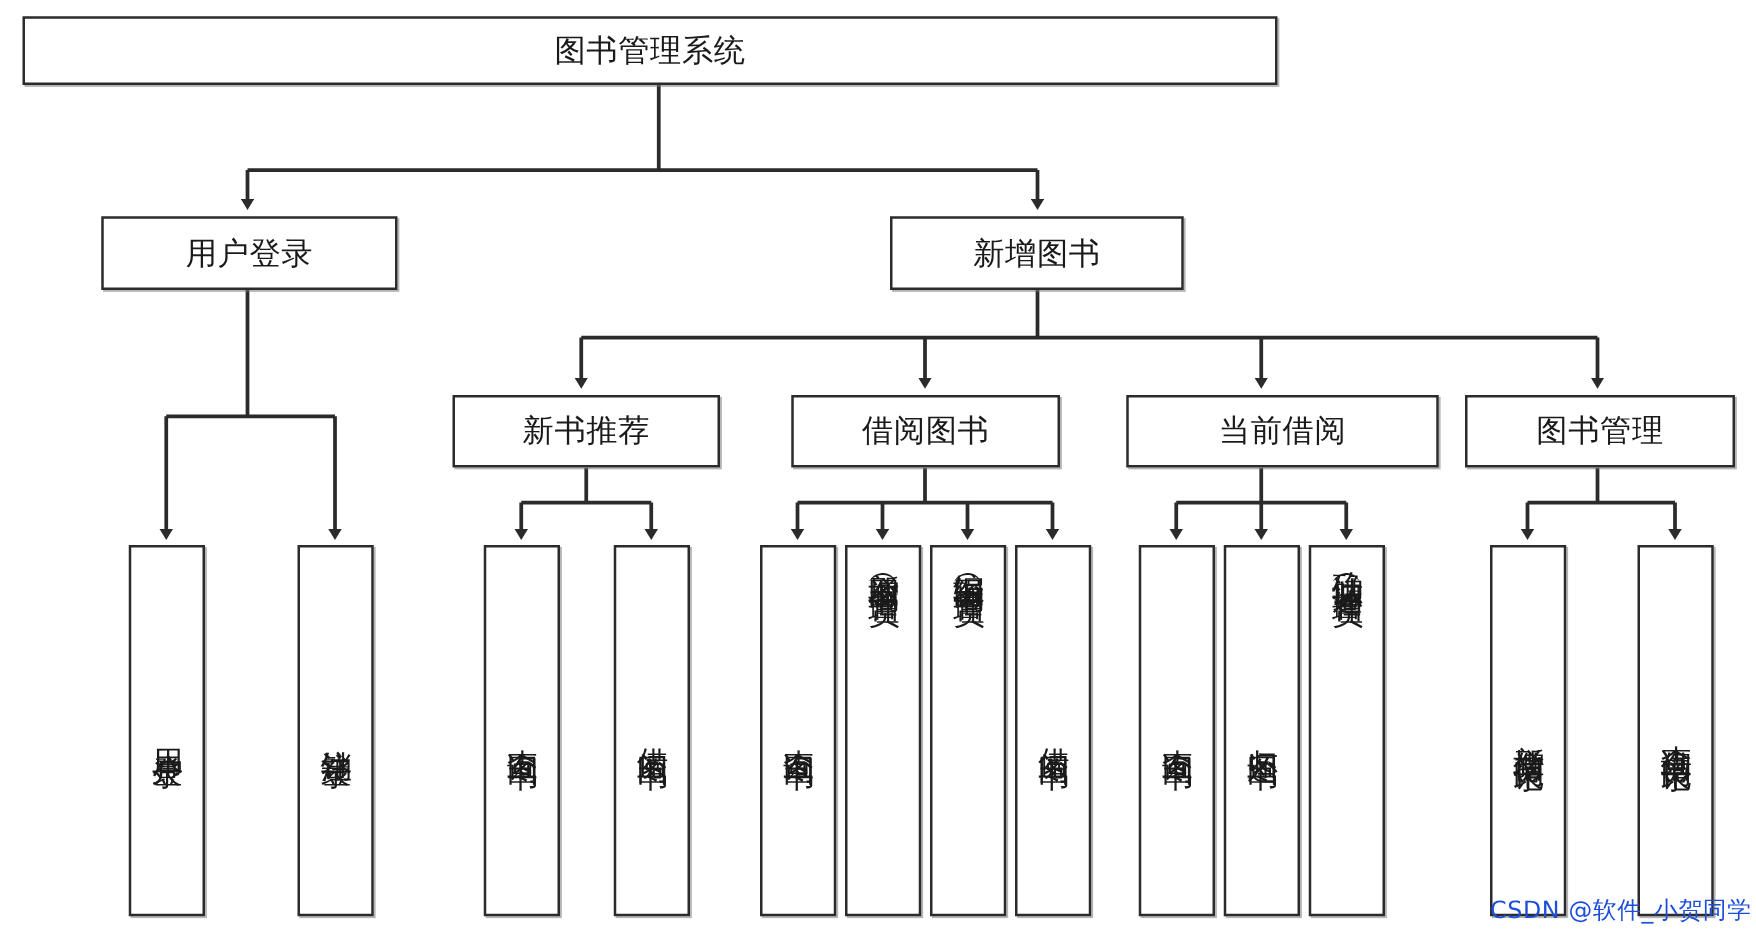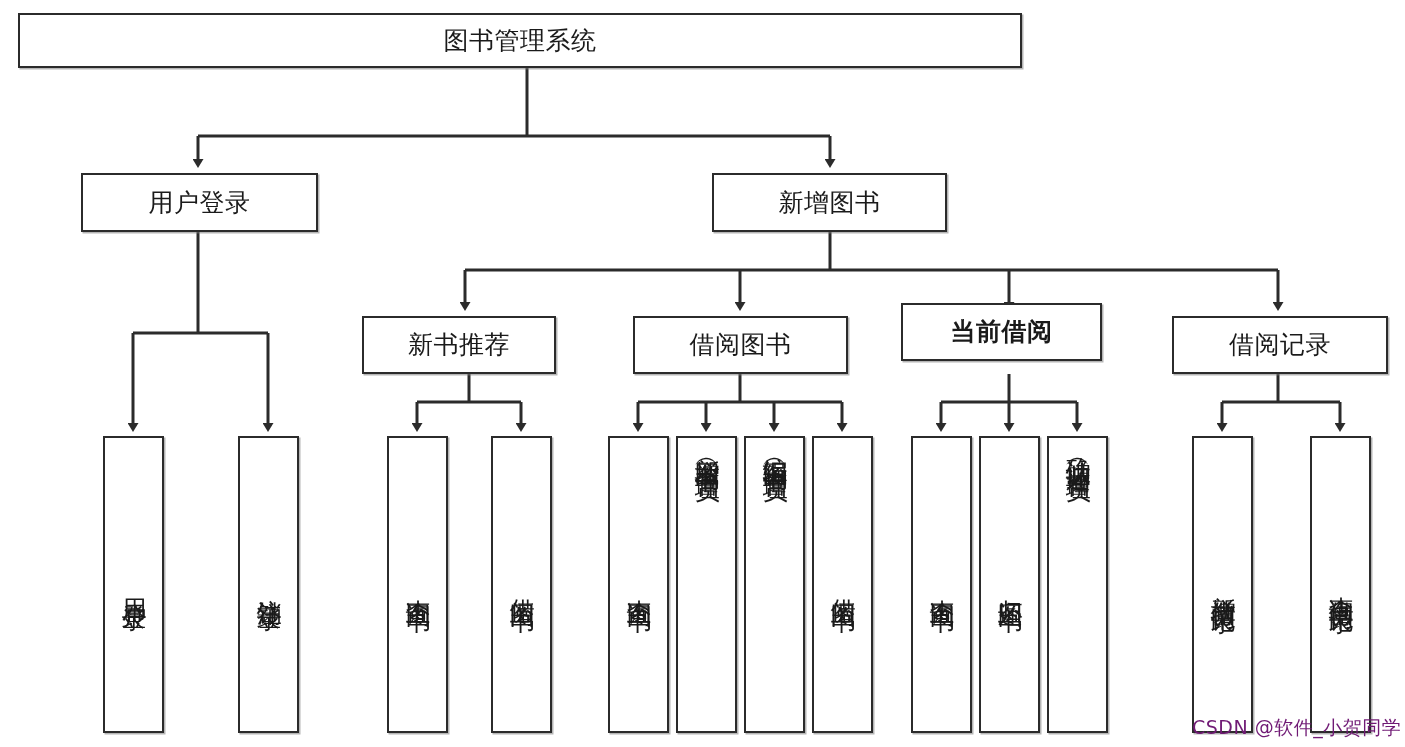--- a/index.html
+++ b/index.html
@@ -69,21 +69,21 @@
   }
   .node.vert {
     align-items: center;
   }
   .node.vert.top .label {
     align-self: flex-start;
   }
   .watermark {
     position: absolute;
     font-size: 19px;
-    color: #701a75;
+    color: #1d4ed8;
     white-space: nowrap;
     letter-spacing: 0.5px;
     font-family: "DejaVu Sans", "Liberation Sans", sans-serif;
   }
 </style>
 </head>
 <body>
 
 <div id="canvas">
 
@@ -142,31 +142,31 @@
     <span class="label">图书管理系统</span>
   </div>
 
   <div class="node horiz" style="left:81px; top:173px; width:237px; height:59px;">
     <span class="label">用户登录</span>
   </div>
   <div class="node horiz" style="left:712px; top:173px; width:235px; height:59px;">
     <span class="label">新增图书</span>
   </div>
 
-  <div class="node horiz" style="left:362px; top:316px; width:194px; height:58px;">
+  <div class="node horiz" style="left:362px; top:316px; width:214px; height:58px;">
     <span class="label">新书推荐</span>
   </div>
   <div class="node horiz" style="left:633px; top:316px; width:215px; height:58px;">
     <span class="label">借阅图书</span>
   </div>
-  <div class="node horiz" style="left:901px; top:303px; width:201px; height:58px;font-weight:bold;">
+  <div class="node horiz" style="left:901px; top:316px; width:250px; height:58px;">
     <span class="label">当前借阅</span>
   </div>
   <div class="node horiz" style="left:1172px; top:316px; width:216px; height:58px;">
-    <span class="label">借阅记录</span>
+    <span class="label">图书管理</span>
   </div>
 
   <div class="node vert" style="left:103px; top:436px; width:61px; height:297px;">
     <span class="label">用户登录</span>
   </div>
   <div class="node vert" style="left:238px; top:436px; width:61px; height:297px;">
     <span class="label">注销登录</span>
   </div>
 
   <div class="node vert" style="left:387px; top:436px; width:61px; height:297px;">

